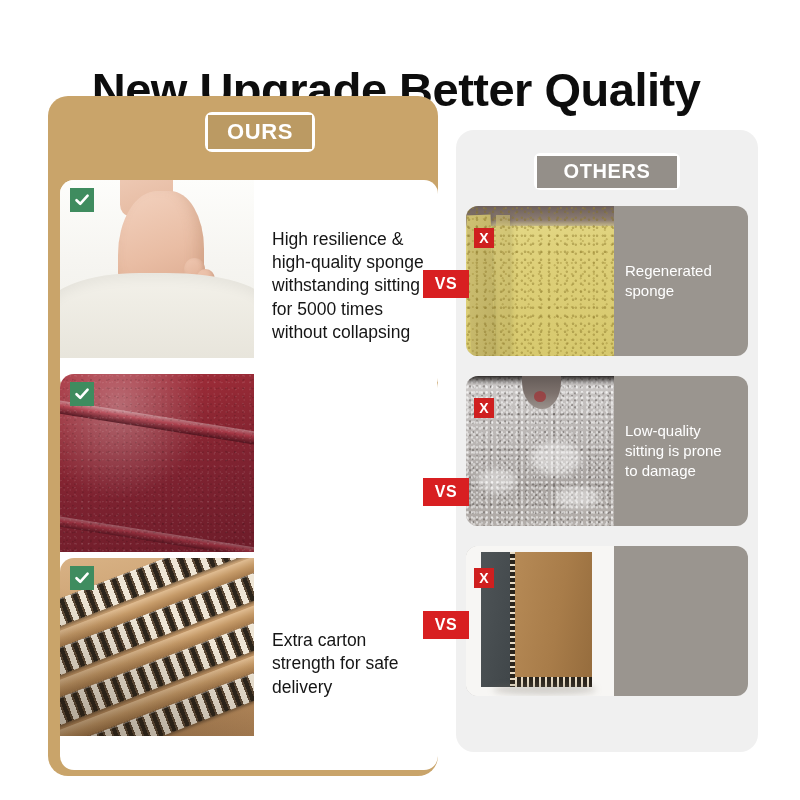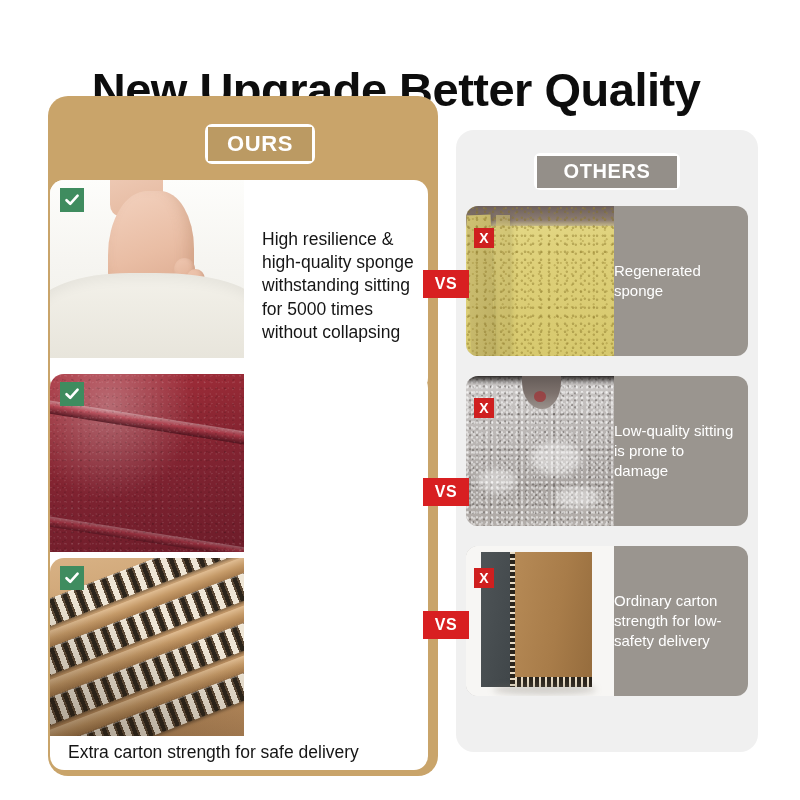--- a/index.html
+++ b/index.html
@@ -63,21 +63,20 @@
     position: absolute;
     left: 157px;
     top: 16px;
     width: 110px;
     height: 40px;
     background: #ffffff;
     border-radius: 7px;
     display: flex;
     align-items: center;
     justify-content: center;
-    margin-top: 12px;
   }
   .ours-badge-inner {
     width: 104px;
     height: 34px;
     background: #bb9a63;
     display: flex;
     align-items: center;
     justify-content: center;
     color: #ffffff;
     font-size: 22px;
@@ -106,31 +105,31 @@
     justify-content: center;
     color: #ffffff;
     font-size: 20px;
     font-weight: 600;
     letter-spacing: 0.6px;
   }
 
   
   .ours-row {
     position: absolute;
-    left: 2px;
+    left: 12px;
     width: 378px;
     height: 212px;
     background: #ffffff;
     border-radius: 14px;
     overflow: hidden;
     display: flex;
   }
   .ours-row.r1 { top: 84px; }
   .ours-row.r2 { top: 278px; }
-  .ours-row.r3 { top: 462px; flex-direction: column; }
+  .ours-row.r3 { top: 462px; }
 
   .ours-photo {
     position: relative;
     width: 194px;
     height: 178px;
     overflow: hidden;
     flex: none;
   }
   .ours-text {
     flex: 1;
@@ -163,21 +162,21 @@
     width: 148px;
     height: 150px;
     overflow: hidden;
     flex: none;
     background: #ffffff;
   }
   .others-text {
     flex: 1;
     display: flex;
     align-items: center;
-    padding: 0 10px 0 0;
+    padding: 0 10px 0 11px;
     box-sizing: border-box;
     font-size: 15px;
     line-height: 1.32;
     color: #ffffff;
   }
 
   
   .check-badge {
     position: absolute;
     left: 10px;
@@ -520,21 +519,20 @@
       <div class="others-photo">
         <div class="art box-bg">
           <div class="box-side"></div>
           <div class="box-flute"></div>
           <div class="box-face"></div>
           <div class="box-bottom-flute"></div>
           <div class="box-shadow-el"></div>
         </div>
         <div class="x-badge">X</div>
       </div>
-      <div class="others-text">Ordinary carton strength for low-safety delivery</div>
     </div>
   </div>
 
   <div class="panel-ours">
 
     <div class="ours-badge-wrap">
       <div class="ours-badge-inner">OURS</div>
     </div>
 
     <div class="ours-row r1">

